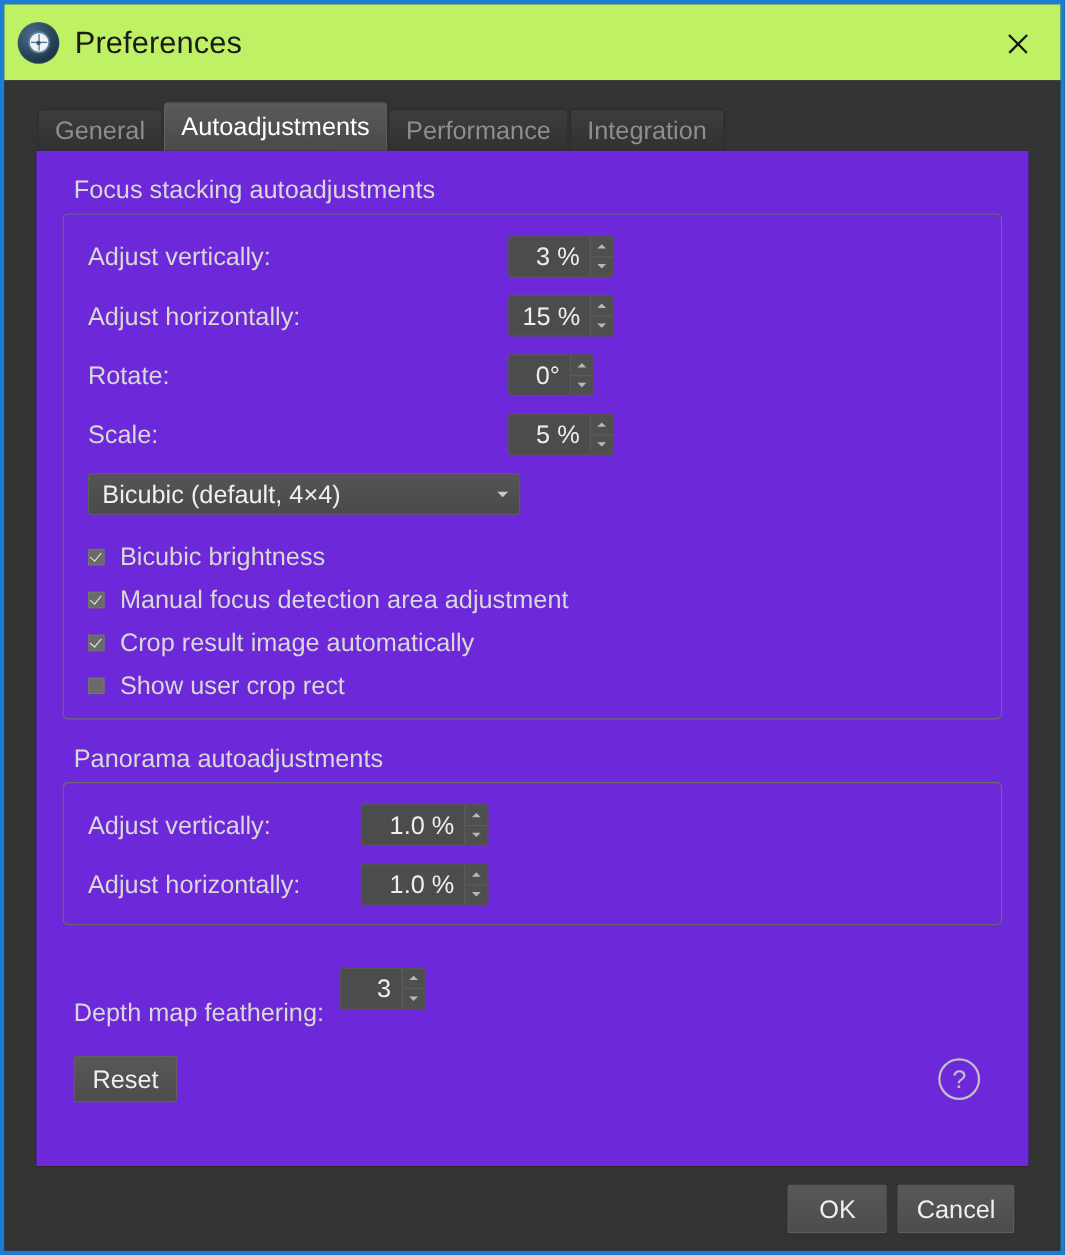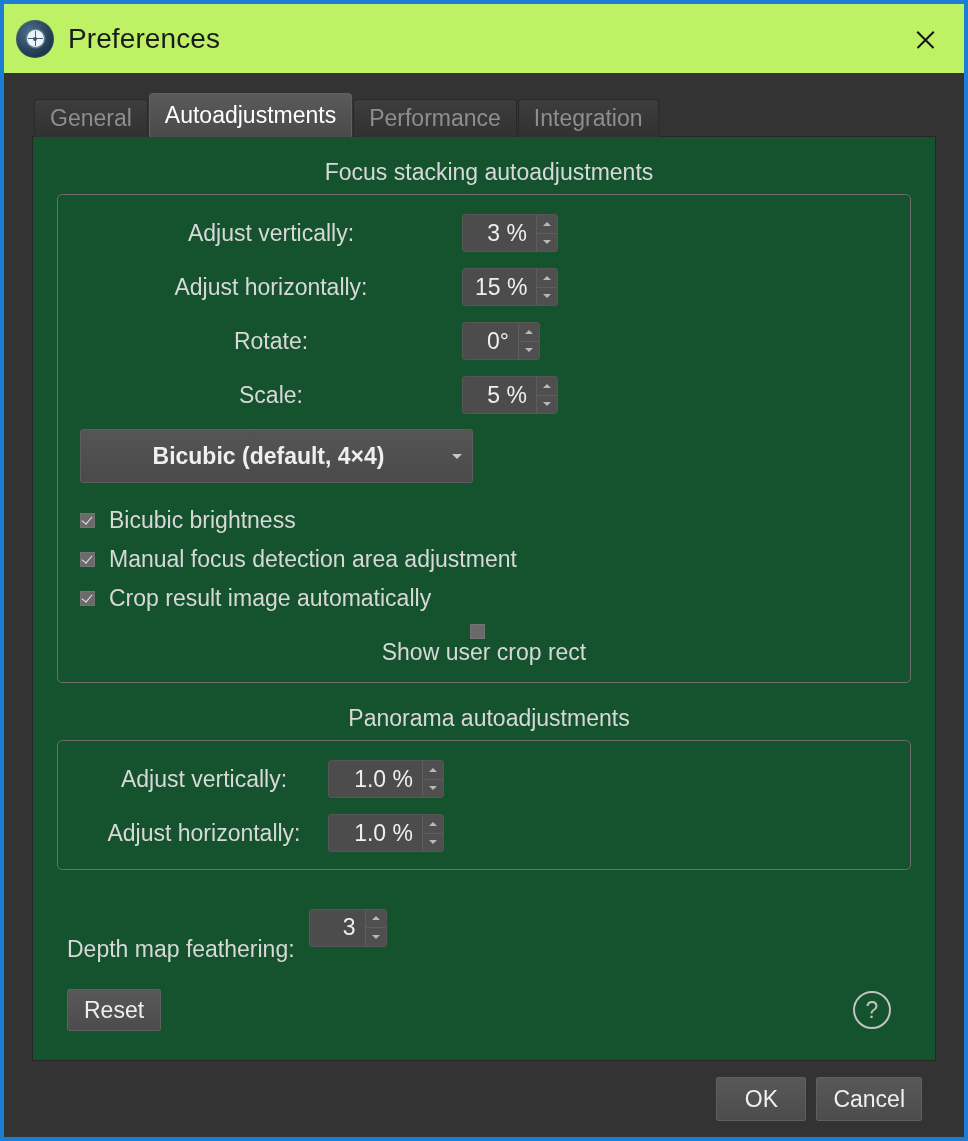--- a/index.html
+++ b/index.html
@@ -134,28 +134,27 @@
   .tab.active {
     height: 44px;
     color: #ffffff;
     background: linear-gradient(to bottom, #5a5a5a 0%, #4a4a4a 100%);
     border-color: #606060;
   }
 
   
   .tabpanel {
     border: 1px solid #262626;
-    background: #14532d;
+    background: #6d28d9;
     flex: 1 1 auto;
     margin-top: -1px;
     padding: 22px 24px 20px 24px;
     box-sizing: border-box;
     position: relative;
     max-height: 935px;
-    text-align: center;
   }
 
   
   .group-title {
     font-size: 23px;
     color: #d8d8d8;
     margin: 0 0 8px 10px;
   }
   .groupbox {
     border: 1px solid #6b6b6b;
@@ -227,29 +226,28 @@
     border-right: 4px solid transparent;
     margin-left: -4px;
   }
   .spin .arrows .up::after   { border-bottom: 4px solid #b9b9b9; margin-top: -2px; }
   .spin .arrows .down::after { border-top: 4px solid #b9b9b9;    margin-top: -2px; }
 
   
   .combo {
     display: inline-flex;
     align-items: center;
-    height: 54px;
+    height: 38px;
     min-width: 393px;
     background: linear-gradient(to bottom, #555555 0%, #4a4a4a 100%);
     border: 1px solid #5e5e5e;
     border-radius: 3px;
     box-sizing: border-box;
     padding: 0 10px 0 12px;
     cursor: pointer;
-    font-weight: bold;
   }
   .combo .combo-text {
     flex: 1 1 auto;
     font-size: 23px;
     color: #efefef;
     white-space: nowrap;
   }
   .combo .chev {
     flex: 0 0 auto;
     width: 0; height: 0;
@@ -259,21 +257,21 @@
     margin-left: 8px;
   }
 
   
   .check-row {
     display: flex;
     align-items: center;
     margin-bottom: 12px;
     cursor: pointer;
   }
-  .check-row:last-child { margin-bottom: 0; flex-direction: column; }
+  .check-row:last-child { margin-bottom: 0; }
   .checkbox {
     width: 15px; height: 15px;
     flex: 0 0 15px;
     background: #6a6a6a;
     border: 1px solid #747474;
     box-sizing: border-box;
     position: relative;
     margin-right: 14px;
   }
   .checkbox.unchecked { background: #6a6a6a; }

